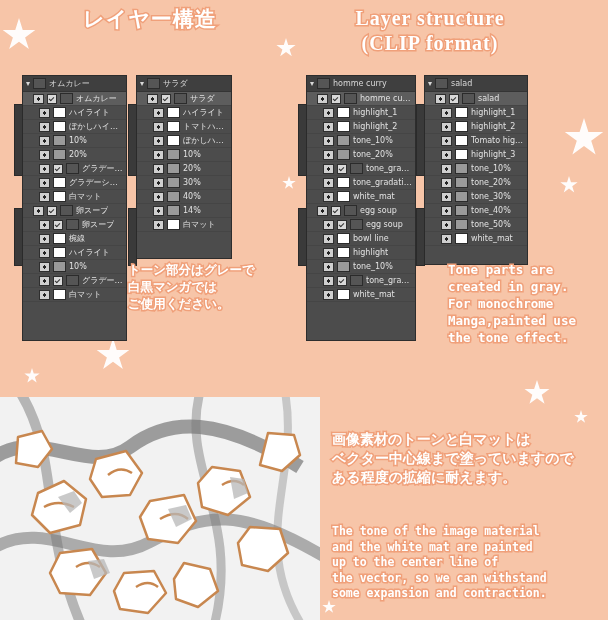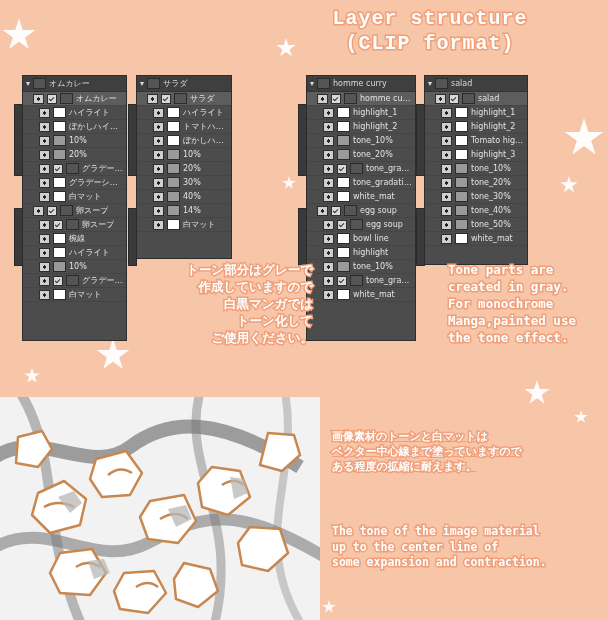--- a/index.html
+++ b/index.html
@@ -30,21 +30,21 @@
     paint-order:stroke fill;
   }
   .title span{display:block;}
   #title-jp{
     left:30px;top:6px;width:240px;
     font-size:21px;
   }
   #title-en{
     left:300px;top:6px;width:260px;
     font-size:20px;
-    font-family:Liberation Mono, monospace;
+    font-family:Liberation Serif, serif;
   }
   
   .panel{
     position:absolute;
     background:#4c4c4c;
     border:1px solid #2d2d2d;
     box-sizing:border-box;
   }
   .grp-head{
     background:#3f3f3f;
@@ -99,23 +99,23 @@
   }
   
   .caption{
     position:absolute;
     color:#ffffff;
     font-weight:bold;
     line-height:1.35;
     -webkit-text-stroke:3px #f0a07a;
     paint-order:stroke fill;
   }
-  #cap-jp-1{left:128px;top:262px;width:185px;font-size:12.5px;text-align:right;}
+  #cap-jp-1{left:128px;top:262px;width:185px;font-size:12.5px;}
   #cap-en-1{left:448px;top:262px;width:180px;font-size:12.5px;font-family:"DejaVu Sans Mono", monospace;}
-  #cap-jp-2{left:332px;top:430px;width:272px;font-size:11px;text-decoration:underline;}
+  #cap-jp-2{left:332px;top:430px;width:272px;font-size:14px;}
   #cap-en-2{left:332px;top:524px;width:272px;font-size:11.5px;font-family:"DejaVu Sans Mono", monospace;}
   
   #artwork{
     position:absolute;left:0;top:397px;width:320px;height:223px;
     background:#f2f2f2;
     overflow:hidden;
   }
   #artwork svg{display:block;}
 </style>
 </head>
@@ -127,20 +127,21 @@
 <div class="star" style="left:560px;top:176px;width:18px;height:18px;"></div>
 <div class="star" style="left:282px;top:176px;width:14px;height:14px;"></div>
 <div class="star" style="left:96px;top:338px;width:34px;height:34px;"></div>
 <div class="star" style="left:24px;top:368px;width:16px;height:16px;"></div>
 <div class="star" style="left:524px;top:380px;width:26px;height:26px;"></div>
 <div class="star" style="left:574px;top:410px;width:14px;height:14px;"></div>
 <div class="star" style="left:260px;top:596px;width:20px;height:20px;"></div>
 <div class="star" style="left:322px;top:600px;width:14px;height:14px;"></div>
 
 <div class="title" id="title-jp">
+  <span>レイヤー構造</span>
 </div>
 <div class="title" id="title-en">
   <span>Layer structure</span>
   <span>(CLIP format)</span>
 </div>
 
 <div class="panel" id="panel-jp-left" style="left:22px;top:75px;width:105px;height:266px;">
     <div class="grp-head">
       <span>▾</span>
       <span class="thumb dark"></span>
@@ -439,40 +440,40 @@
       <span class="eye"></span>
       <span class="thumb white"></span>
       <span class="lbl">white_mat</span>
     </div>
     <div class="rail" style="top: 28px; height: 72px;"></div>
     <div class="rail" style="top: 132px; height: 58px;"></div>
   </div>
 
 <div class="caption" id="cap-jp-1">
     <div>トーン部分はグレーで</div>
-    <div>作成していますので</div>
     <div>白黒マンガでは</div>
-    <div>トーン化して</div>
     <div>ご使用ください。</div>
   </div>
 <div class="caption" id="cap-en-1">
     <div>Tone parts are</div>
     <div>created in gray.</div>
     <div>For monochrome</div>
     <div>Manga,painted use</div>
     <div>the tone effect.</div>
   </div>
 <div class="caption" id="cap-jp-2">
     <div>画像素材のトーンと白マットは</div>
     <div>ベクター中心線まで塗っていますので</div>
     <div>ある程度の拡縮に耐えます。</div>
   </div>
 <div class="caption" id="cap-en-2">
     <div>The tone of the image material</div>
+    <div>and the white mat are painted</div>
     <div>up to the center line of</div>
+    <div>the vector, so we can withstand</div>
     <div>some expansion and contraction.</div>
   </div>
 
 <div id="artwork">
   <svg width="320" height="223" viewBox="0 0 320 223">
     <g fill="none" stroke="#c8874f" stroke-width="3">
       <path d="M-5 60 C 40 30, 90 80, 130 50 S 220 20, 300 70" stroke="#555" stroke-width="14" opacity=".55"></path>
       <path d="M-5 150 C 50 120, 95 175, 150 145 S 240 110, 325 160" stroke="#555" stroke-width="12" opacity=".45"></path>
       <path d="M20 -5 C 60 60, 40 130, 80 225" stroke="#777" stroke-width="10" opacity=".5"></path>
       <path d="M200 -5 C 180 70, 240 120, 215 225" stroke="#777" stroke-width="9" opacity=".45"></path>

